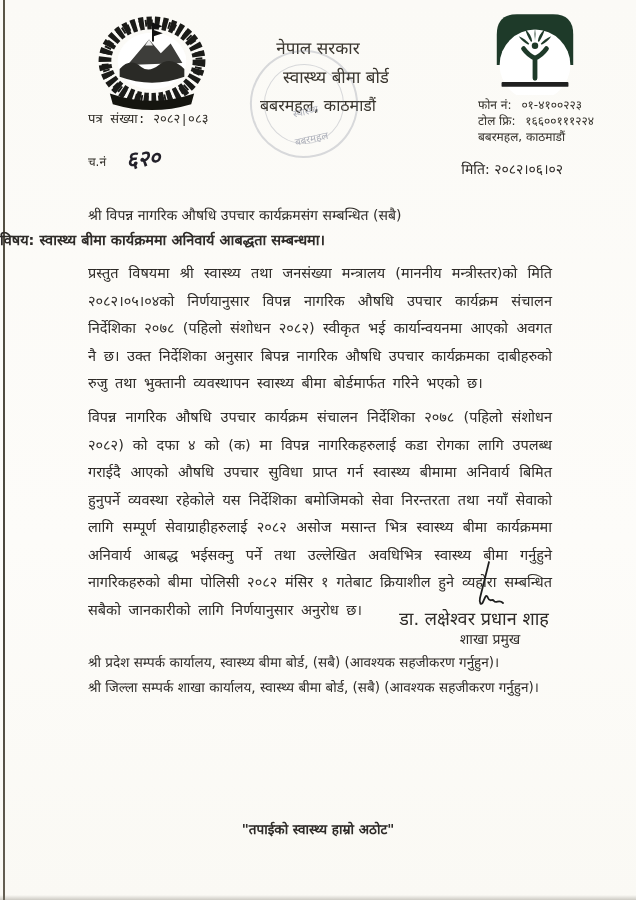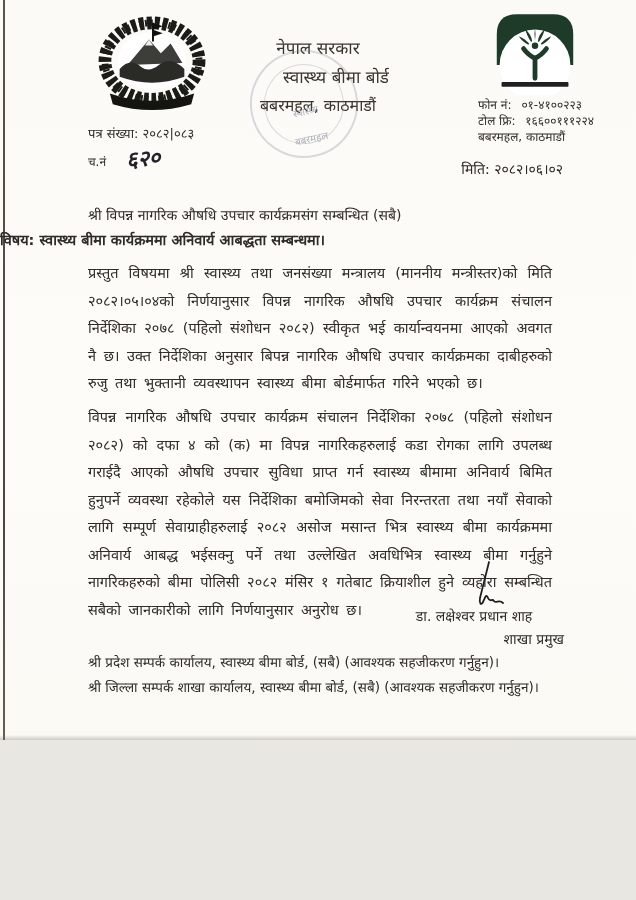--- a/index.html
+++ b/index.html
@@ -1,20 +1,20 @@
 <!DOCTYPE html>
 <html><head>
 <meta charset="utf-8">
 <style>
   * { margin:0; padding:0; box-sizing:border-box; }
   html,body { width:636px; height:900px; }
   body { font-family:"DejaVu Sans","Liberation Sans",sans-serif; background:#e9e7e2; }
 
   .paper {
-    position:absolute; left:0; top:0; width:636px; height:740px;
+    position:absolute; left:0; top:0; width:636px; height:900px;
     background:linear-gradient(180deg,#fbfaf6 0%, #fdfcf9 60%, #faf9f4 100%);
     color:#2e2b28; overflow:hidden;
   }
   .edge-line {
     position:absolute; left:3px; top:0; width:2px; height:100%;
     background:linear-gradient(#3d3828,#2a261c 70%, #4a4436); opacity:.85;
   }
   .bottom-shade {
     position:absolute; left:0; right:0; bottom:0; height:5px;
     background:linear-gradient(transparent, rgba(120,115,105,.35));
@@ -37,43 +37,43 @@
   .stamp::after {
     content:""; position:absolute; inset:12px;
     border:1px solid rgba(106,112,134,.45); border-radius:50%;
   }
   .stamp .st1 { position:absolute; left:0; right:0; top:52px; text-align:center; font-size:10px; }
   .stamp .st2 { position:absolute; left:0; right:0; bottom:10px; text-align:center; font-size:10px; }
 
   .contact { position:absolute; left:478px; top:97px; font-size:12px; line-height:16px; color:#33302a; white-space:nowrap; }
   .contact .lbl { margin-right:6px; }
 
-  .ref { position:absolute; left:88px; top:124px; font-size:13px; color:#2f2c26; }
+  .ref { position:absolute; left:88px; top:109px; font-size:13px; color:#2f2c26;font-family:Liberation Mono, monospace; }
   .serial { position:absolute; left:88px; top:148px; font-size:12px; color:#2f2c26; }
   .serial .hand {
     display:inline-block; margin-left:16px; font-size:22px; line-height:20px;
     font-style:italic; font-weight:700; font-family:"DejaVu Serif",serif;
     transform:rotate(-5deg); color:#23212a;
   }
   .date { position:absolute; right:73px; top:159px; font-size:14px; }
 
   
   .addressee { position:absolute; left:88px; top:197px; font-size:14px;margin-top:8px; }
   .subject  { position:absolute; left:0; right:0; top:229px; text-align:left; font-weight:700; font-size:14.5px; }
 
   .para {
     position:absolute; left:88px; width:464px;
     font-size:14.5px; line-height:27.5px; text-align:justify; word-spacing:3px;
   }
   .para1 { top:260px; }
   .para2 { top:404px; }
 
   .sig-mark { position:absolute; left:466px; top:560px; width:42px; height:50px; }
-  .signer-name  { position:absolute; left:388px; width:172px; top:606px; text-align:center; font-size:14px; }
-  .signer-title { position:absolute; left:392px; width:172px; top:629px; text-align:right; font-size:14px; }
+  .signer-name  { position:absolute; left:388px; width:172px; top:606px; text-align:center; font-size:18px; }
+  .signer-title { position:absolute; left:404px; width:172px; top:629px; text-align:center; font-size:14px; }
 
   .cc { position:absolute; left:88px; top:650px; font-size:13.5px; line-height:24.5px; }
 
   .slogan { position:absolute; left:0; right:0; top:820px; text-align:center; font-weight:700; font-size:13.5px; }
 </style>
 </head>
 <body>
 
 <div class="paper">
 

